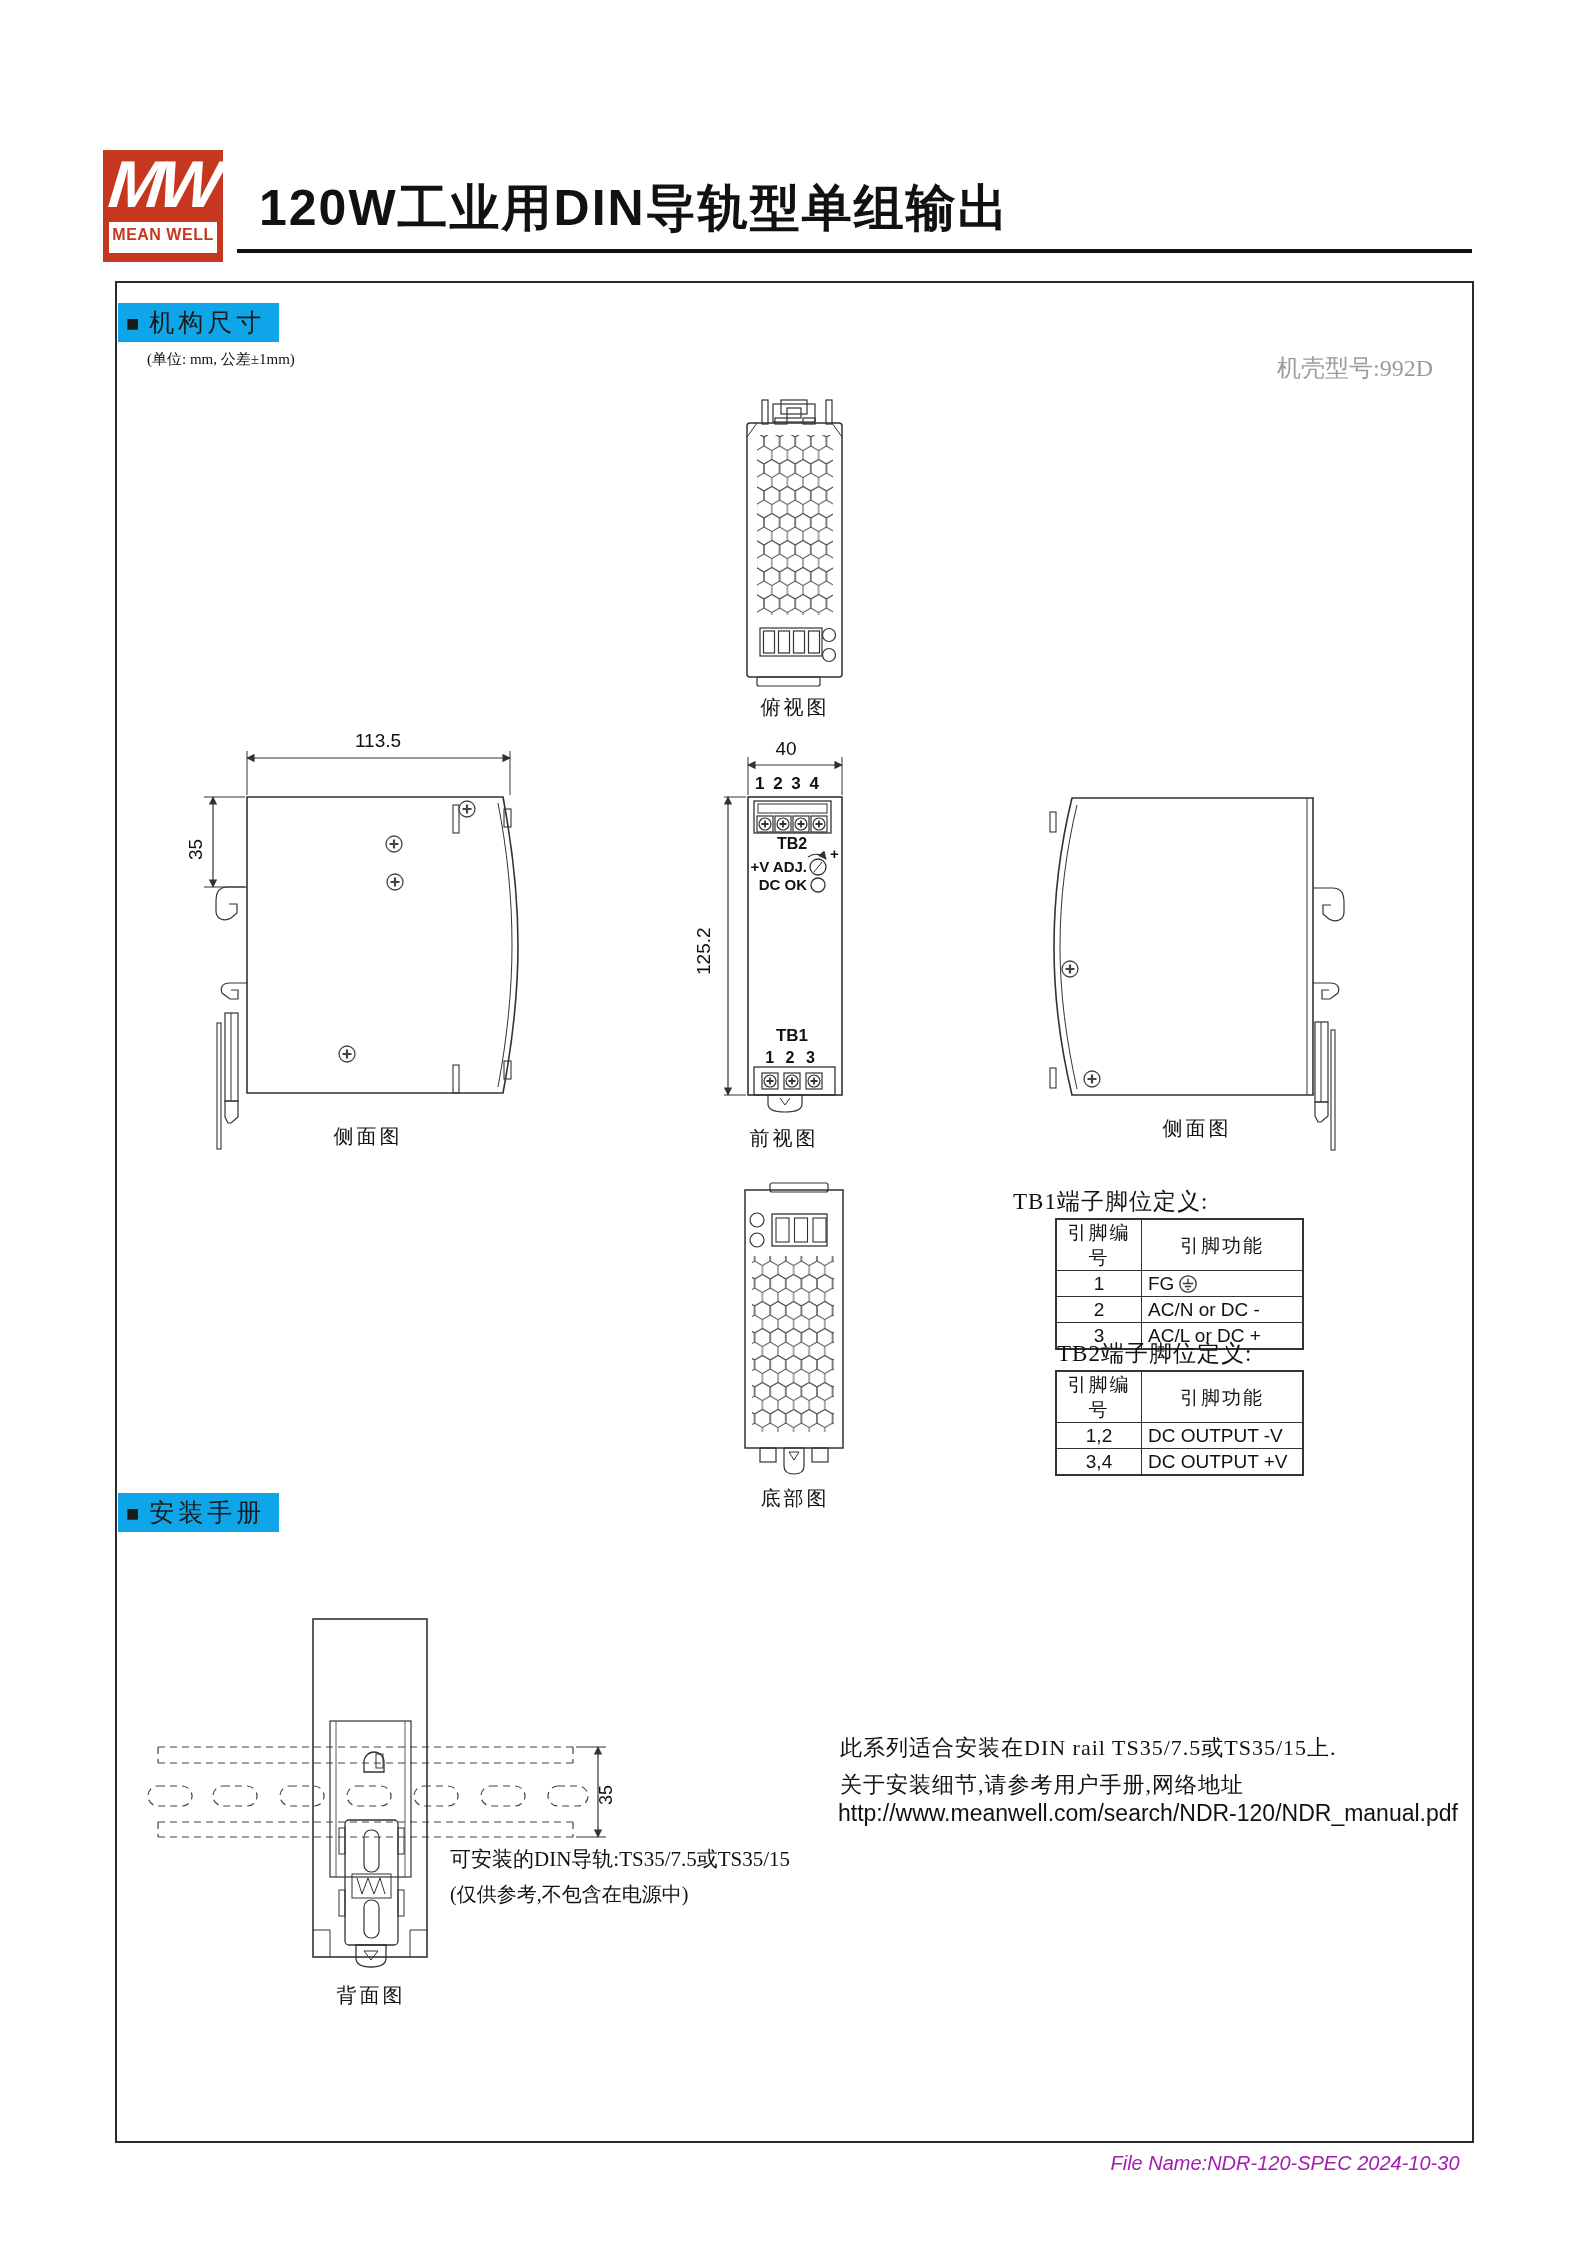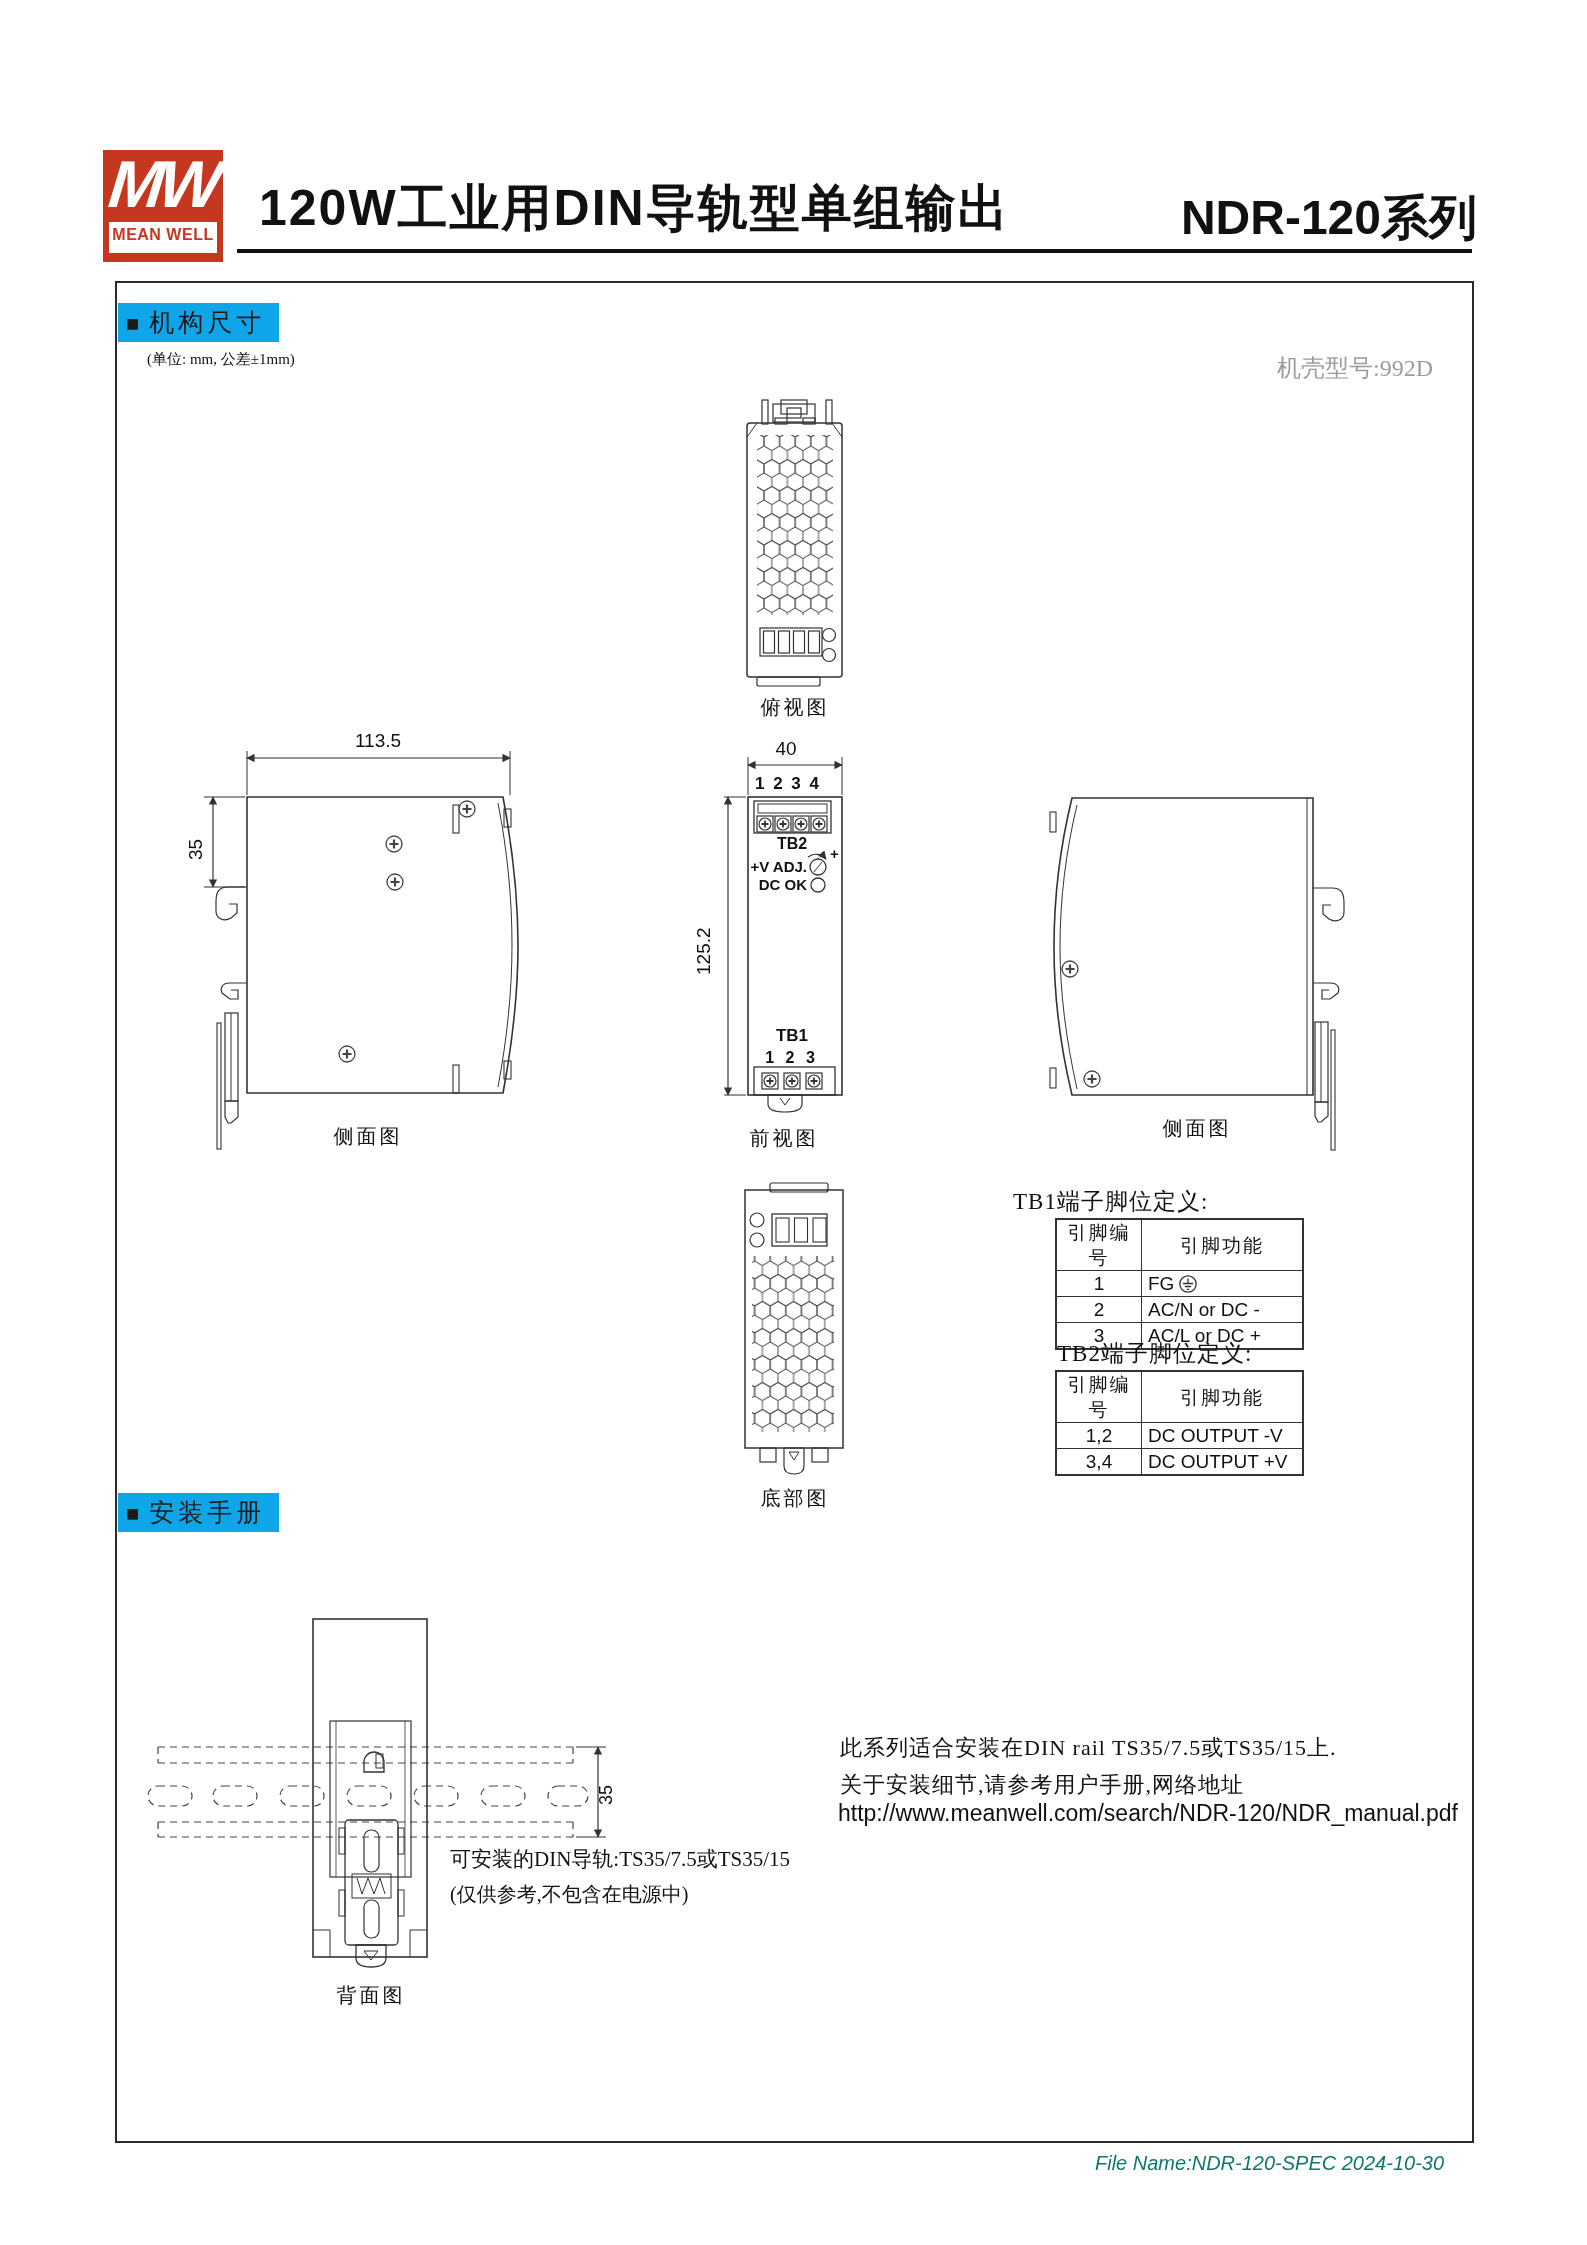--- a/index.html
+++ b/index.html
@@ -45,22 +45,22 @@
                letter-spacing:1px; white-space:nowrap; }
   table.pintable { border-collapse:collapse; border:2px solid #333; table-layout:fixed; }
   table.pintable th, table.pintable td { border:1.5px solid #333; height:25px; padding:0 6px;
                font-size:19px; line-height:25px; }
   table.pintable th { font-family:"Liberation Serif", serif; font-weight:400; letter-spacing:2px; text-align:center; }
   td.pin { text-align:center; }
   td.func { text-align:left; white-space:nowrap; }
   td.func svg { vertical-align:-4px; margin-left:4px; }
 
   .note { position:absolute; white-space:nowrap; }
-  .footer-info { position:absolute; left:1095px; top:2152px; width:380px; text-align:left;
-                 font-size:20px; font-style:italic; color:#0f766e; white-space:nowrap; }
+  .footer-info { position:absolute; left:1095px; top:2152px; width:380px; text-align:center;
+                 font-size:20px; font-style:italic; color:#a21caf; white-space:nowrap; }
 </style>
 </head>
 <body>
 
 <div class="page">
 
   <svg width="0" height="0" style="position:absolute" aria-hidden="true">
     <defs>
       <marker id="arr" viewBox="0 0 10 10" refX="9" refY="5" markerWidth="9" markerHeight="7" orient="auto-start-reverse">
         <path d="M0 0 L10 5 L0 10 z" fill="#333"></path>
@@ -83,21 +83,20 @@
         <path d="M-3.5 0 H3.5 M0 -3.5 V3.5" stroke="#333" stroke-width="1.8" fill="none"></path>
       </g>
     </defs>
   </svg>
 
   <div class="logo">
     <div class="logo-mw">MW</div>
     <div class="logo-band"><span>MEAN WELL</span></div>
   </div>
   <div class="doc-title">120W工业用DIN导轨型单组输出</div>
-  <div class="doc-series">NDR-120系列</div>
   <div class="head-rule"></div>
 
   <div class="frame"></div>
 
   <div class="sec-title" style="left:118px; top:303px;">
     <span class="bullet">■</span><span>机构尺寸</span>
   </div>
   <div class="unit-note">(单位: mm, 公差±1mm)</div>
   <div class="case-model">机壳型号:992D</div>
 

